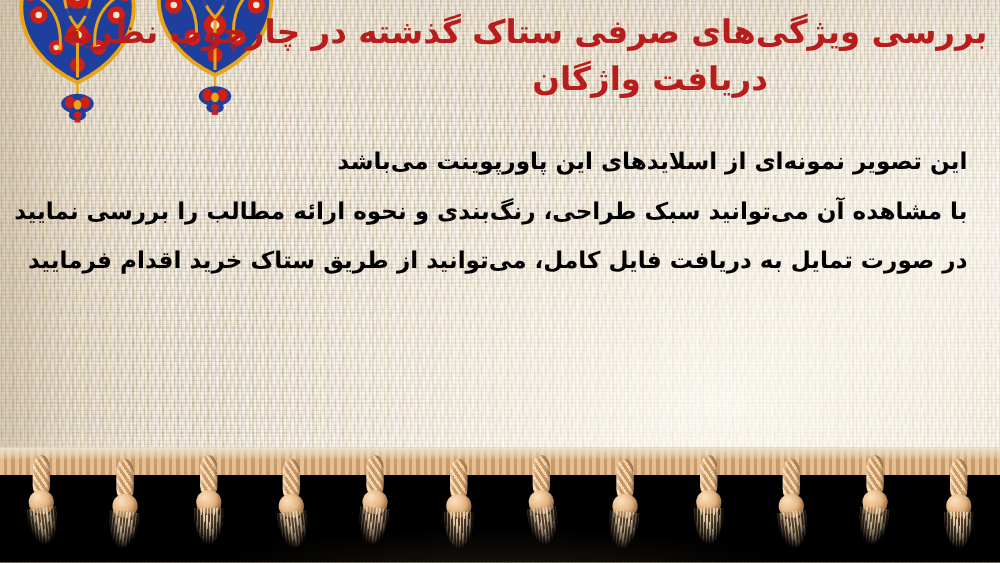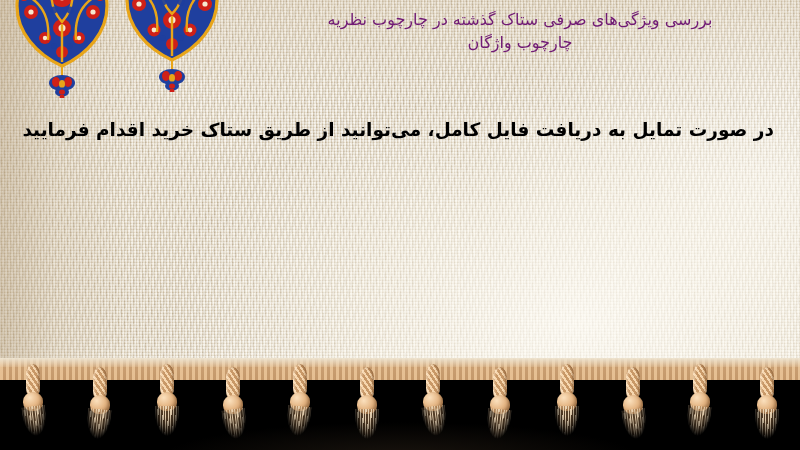--- a/index.html
+++ b/index.html
@@ -95,23 +95,23 @@
   .med-a { left: 14px;  top: -34px; }
   .med-b { left: 124px; top: -40px; }
 
   
   .title-block {
     position: absolute;
     left: 250px;
     top: 8px;
     width: 540px;
     text-align: center;
-    color: #701a75;
-    font-size: 16px;
-    font-weight: normal;
+    color: #b91c1c;
+    font-size: 26px;
+    font-weight: bold;
     line-height: 1.45;
     letter-spacing: .2px;
   }
   .title-line { display: block; white-space: nowrap; }
 
   .body-block {
     position: absolute;
     right: 26px;
     top: 110px;
     width: 752px;
@@ -355,24 +355,26 @@
         <ellipse cx="48" cy="118" rx="3" ry="4" fill="#e8a519"></ellipse>
         <ellipse cx="48" cy="126" rx="7" ry="4.5" fill="#1f3f9e"></ellipse>
         <ellipse cx="48" cy="126" rx="3" ry="2.6" fill="#cf2017"></ellipse>
         <circle cx="48" cy="131" r="2.4" fill="#cf2017"></circle>
       </g>
     </svg>
   </div>
 
   <div class="title-block">
     <span class="title-line">بررسی ویژگی‌های صرفی ستاک گذشته در چارچوب نظریه</span>
-    <span class="title-line">چارچوب واژگان</span>
+    <span class="title-line">دریافت واژگان</span>
   </div>
 
   <div class="body-block">
+    <span class="body-line">این تصویر نمونه‌ای از اسلایدهای این پاورپوینت می‌باشد</span>
+    <span class="body-line">با مشاهده آن می‌توانید سبک طراحی، رنگ‌بندی و نحوه ارائه مطالب را بررسی نمایید</span>
     <span class="body-line">در صورت تمایل به دریافت فایل کامل، می‌توانید از طریق ستاک خرید اقدام فرمایید</span>
   </div>
 
   <div class="fringe-zone">
     <div class="fringe-black"></div>
     <div class="fringe-edge"></div>
     <div id="tassels">
         <div class="tassel lean-l" style="left: 20px; top: 6px;">
           <div class="knot"></div>
           <div class="bulb"></div>

